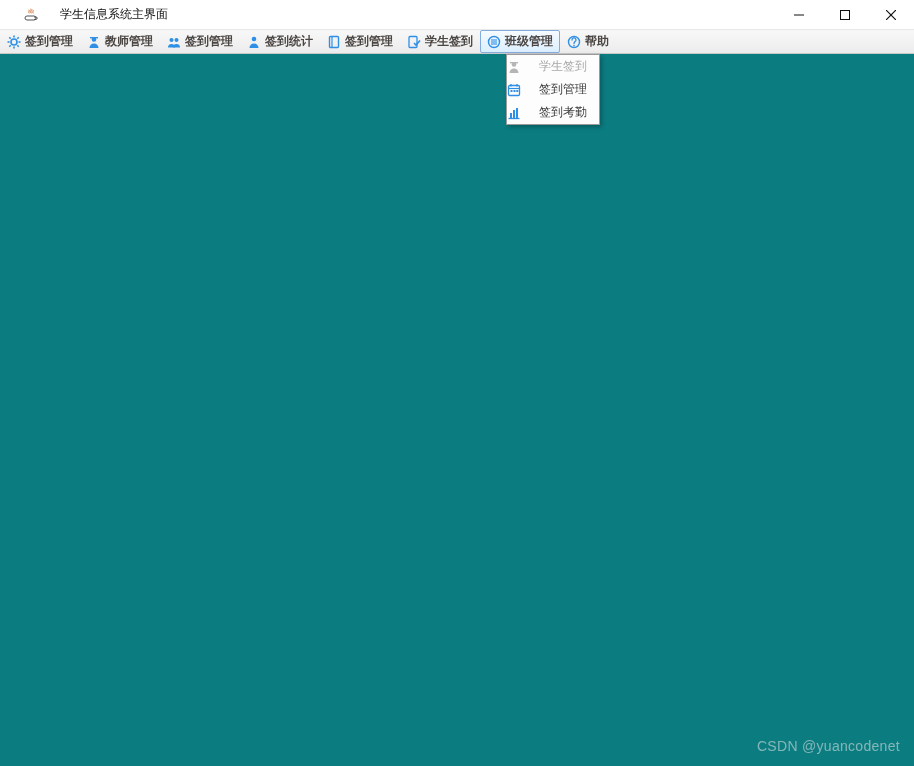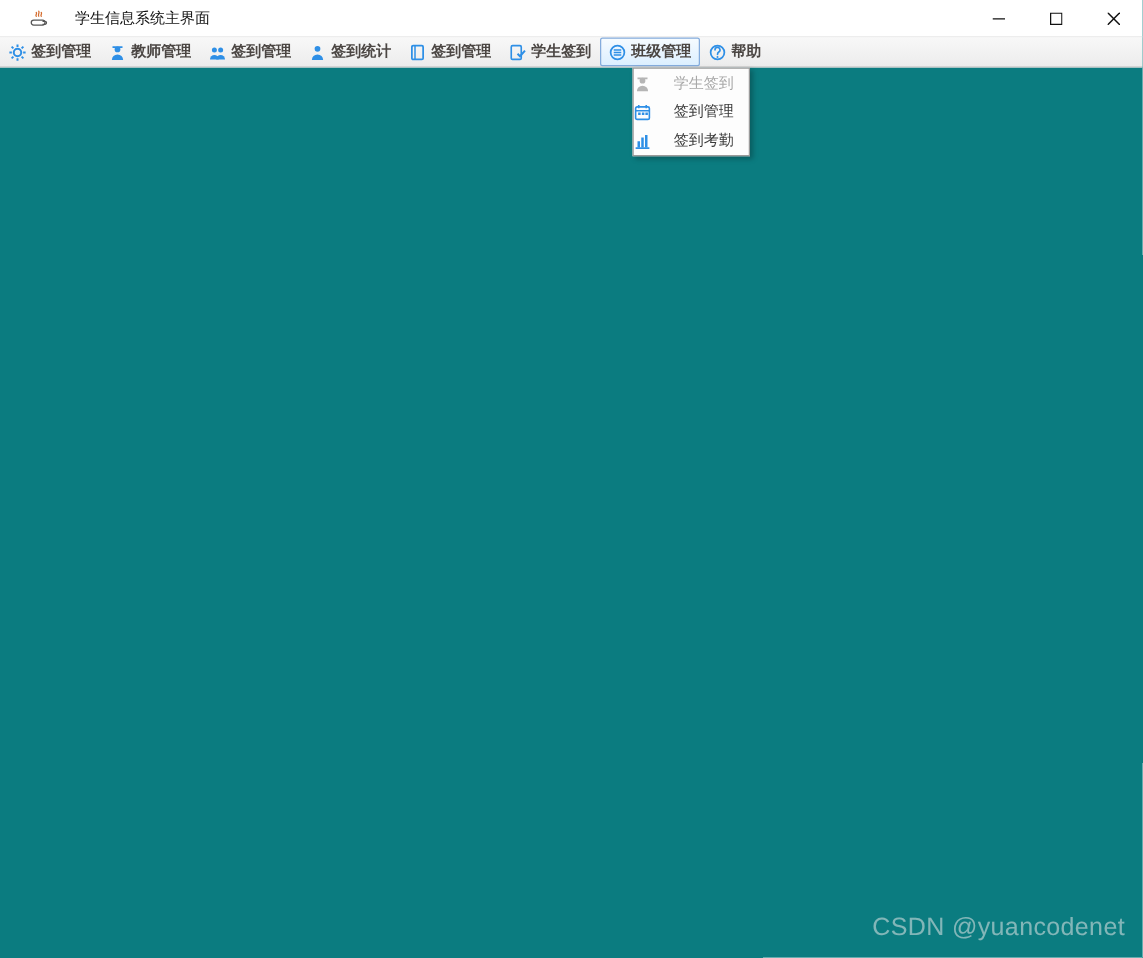--- a/index.html
+++ b/index.html
@@ -114,21 +114,21 @@
     position: absolute;
     top: 54px; left: 0; right: 0; bottom: 0;
     background: #0b7c80;
   }
 
   .watermark {
     position: absolute;
     right: 14px;
     bottom: 12px;
     color: rgba(230,230,230,0.55);
-    font-size: 20px;
+    font-size: 14px;
     letter-spacing: 0.3px;
   }
 
   svg { display: block; }
 </style>
 </head>
 <body>
 
 <div class="title-bar">
   <div class="title-left">

